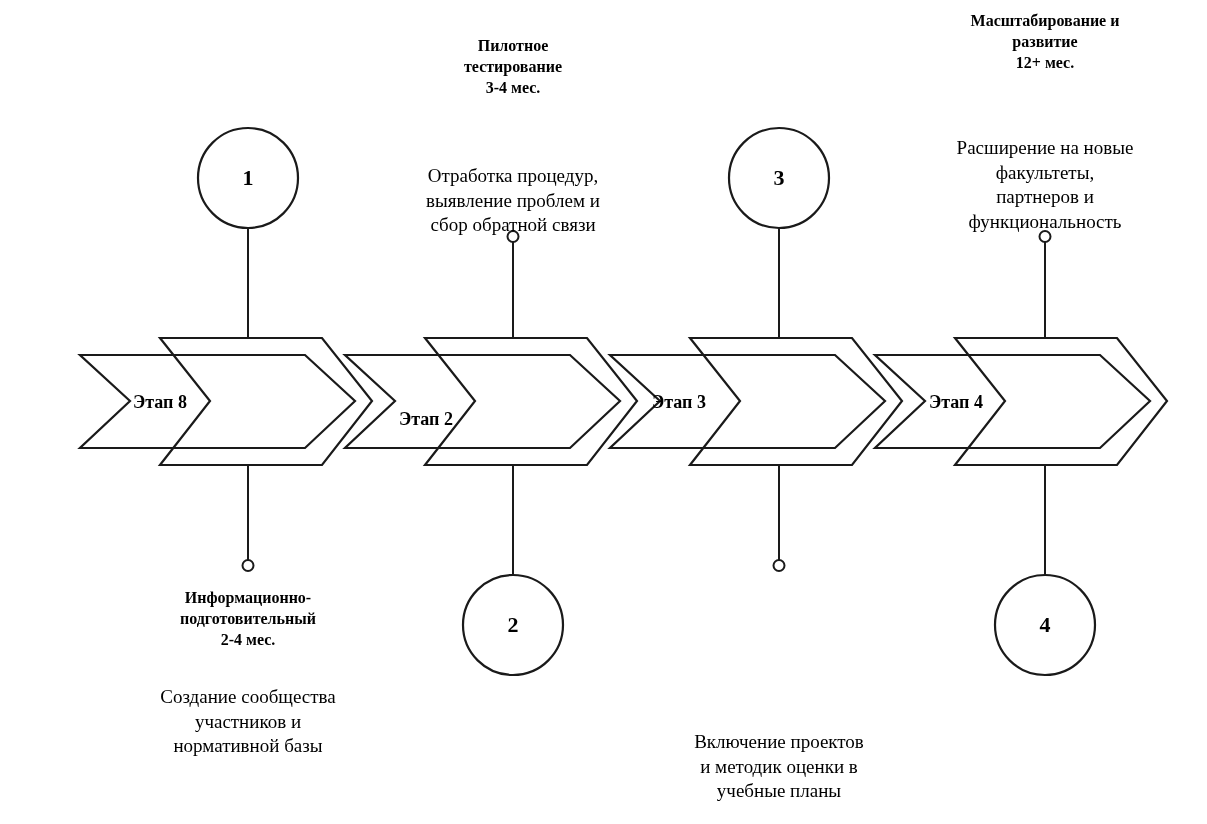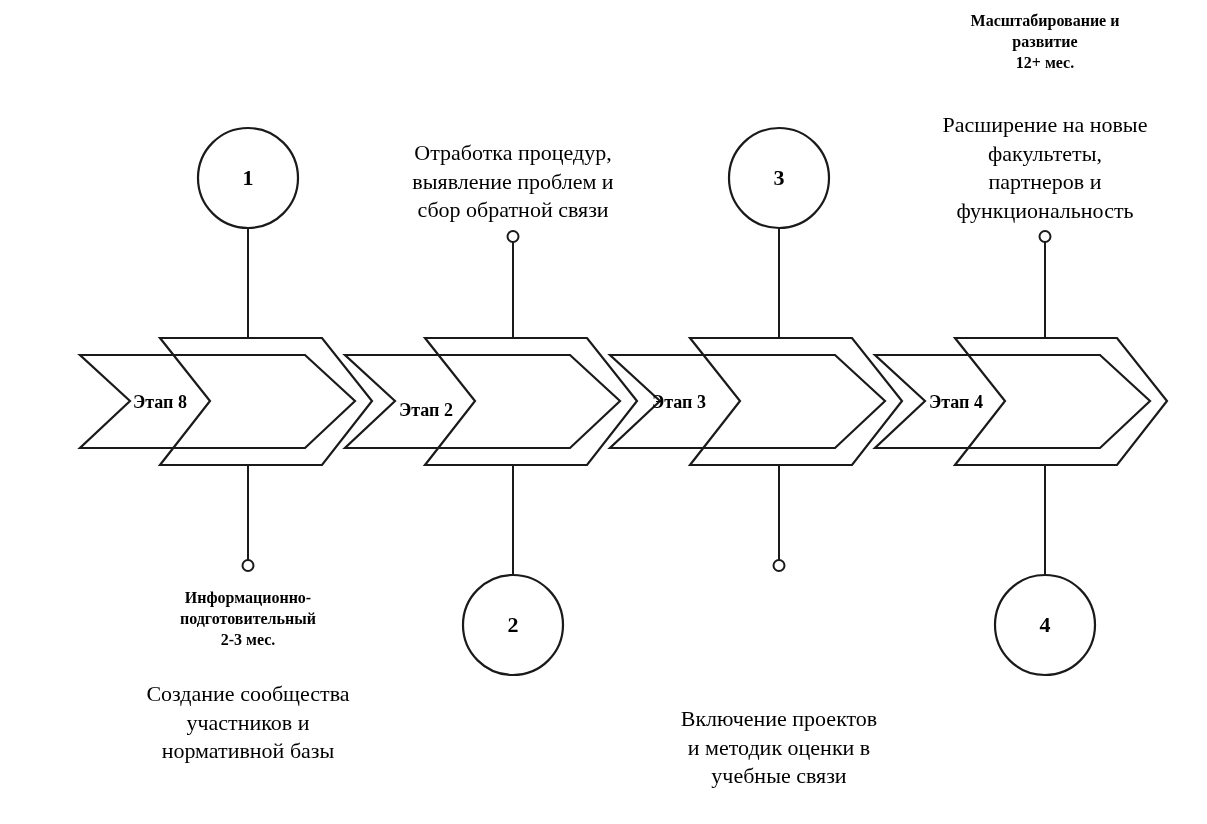--- a/index.html
+++ b/index.html
@@ -32,21 +32,22 @@
     text-align: center;
     line-height: 1.30;
     white-space: pre-line;
   }
   .cap-title {
     font-weight: bold;
     font-size: 16px;
   }
   .cap-desc {
     font-weight: normal;
-    font-size: 22px;
+    font-size: 19px;
+    margin-top: 25px;
   }
   .stage-label {
     position: absolute;
     font-weight: bold;
     font-size: 18px;
     white-space: nowrap;
   }
   .circle-num {
     position: absolute;
     font-weight: bold;
@@ -102,38 +103,41 @@
 
     </g>
   </svg>
 
   <div class="circle-num" style="left:228px; top:165px;">1</div>
   <div class="circle-num" style="left:493px; top:612px;">2</div>
   <div class="circle-num" style="left:759px; top:165px;">3</div>
   <div class="circle-num" style="left:1025px; top:612px;">4</div>
 
   <div class="stage-label" style="left:133px; top:392px;">Этап 8</div>
-  <div class="stage-label" style="left:399px; top:400px;">Этап 2</div>
+  <div class="stage-label" style="left:399px; top:409px;">Этап 2</div>
   <div class="stage-label" style="left:624px; top:392px;margin-left:28px;">Этап 3</div>
   <div class="stage-label" style="left:929px; top:392px;">Этап 4</div>
 
   <div class="txt cap-title" style="left:118px; top:588px; width:260px;">Информационно-
 подготовительный
-2-3 мес.</div>
-  <div class="txt cap-desc" style="left:118px; top:680px; width:260px;">Создание сообщества
+2-4 мес.</div>
+  <div class="txt cap-desc" style="left:118px; top:660px; width:260px;">Создание сообщества
 участников и
 нормативной базы</div>
 
+  <div class="txt cap-title" style="left:383px; top:36px; width:260px;">Пилотное
+тестирование
+3-4 мес.</div>
   <div class="txt cap-desc" style="left:383px; top:139px; width:260px;text-align:center;">Отработка процедур,
 выявление проблем и
 сбор обратной связи</div>
 
   <div class="txt cap-desc" style="left:649px; top:705px; width:260px;">Включение проектов
 и методик оценки в
-учебные связи</div>
+учебные планы</div>
 
   <div class="txt cap-title" style="left:915px; top:11px; width:260px;">Масштабирование и
 развитие
 12+ мес.</div>
   <div class="txt cap-desc" style="left:915px; top:111px; width:260px;">Расширение на новые
 факультеты,
 партнеров и
 функциональность</div>
 
 </div>

